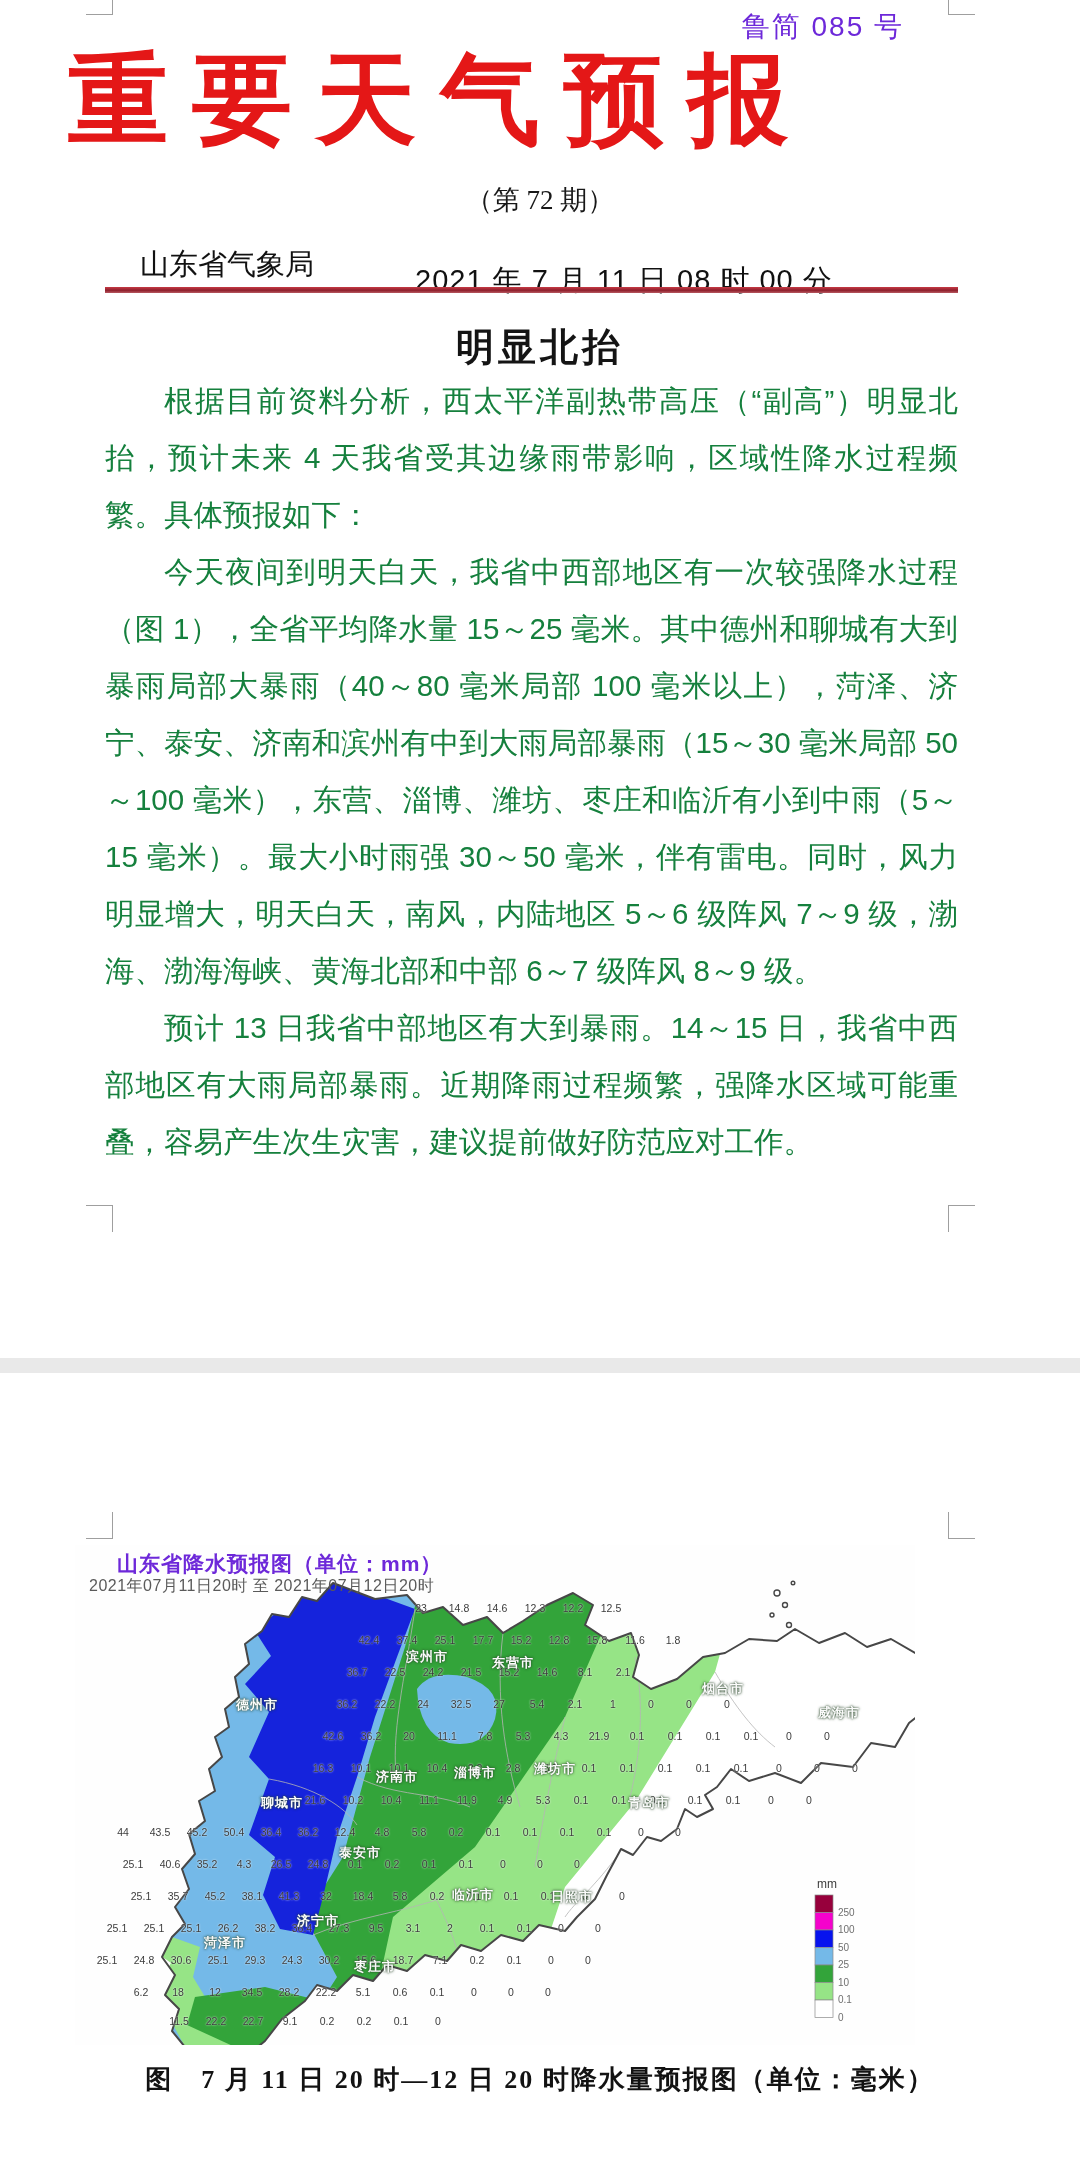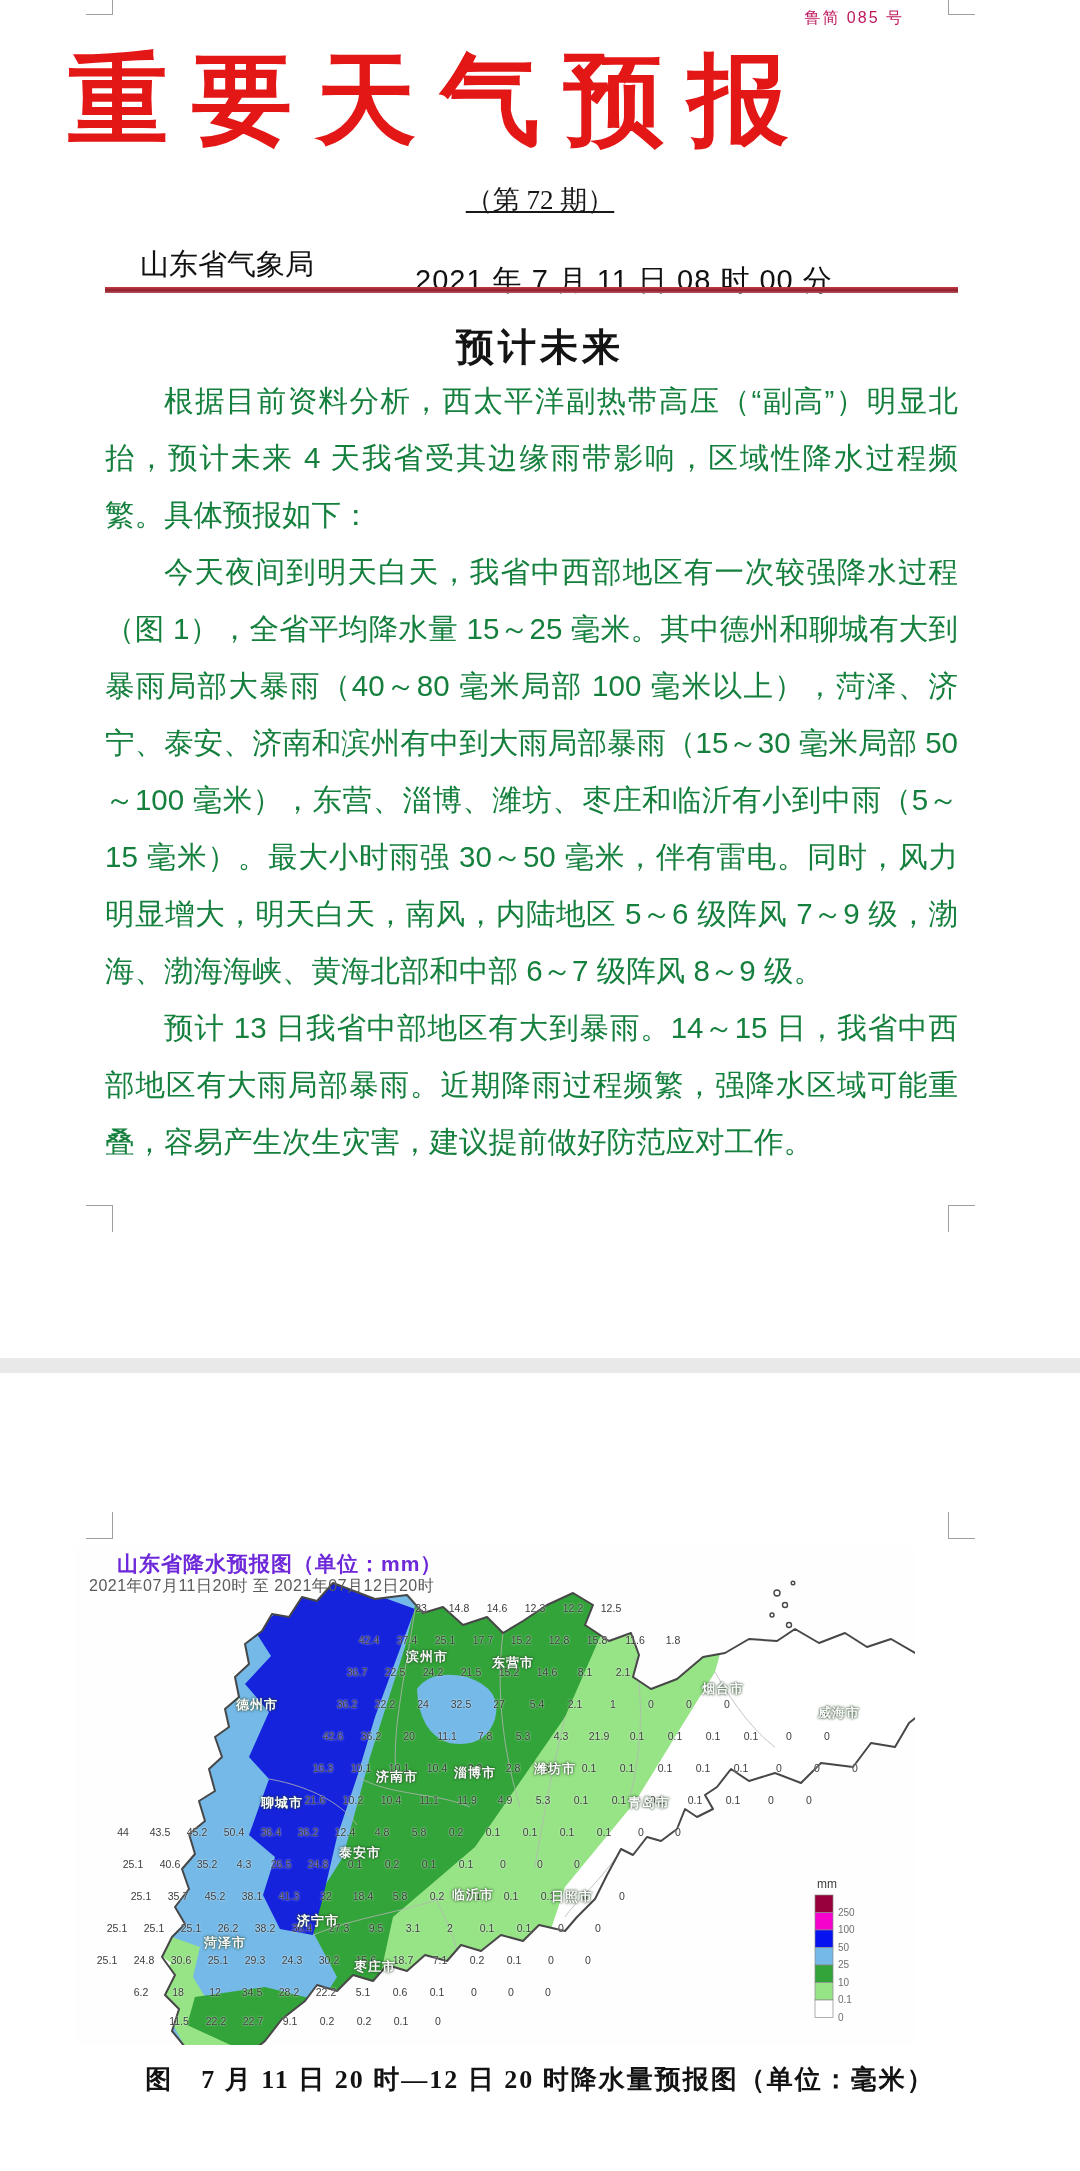--- a/index.html
+++ b/index.html
@@ -2,26 +2,26 @@
 <html><head>
 <meta charset="utf-8">
 <style>
   html,body{margin:0;padding:0;background:#fff;}
   #page{position:relative;width:1080px;height:2171px;background:#ffffff;overflow:hidden;
         font-family:"Liberation Sans","DejaVu Sans",sans-serif;color:#1a1a1a;}
   #page-sep{position:absolute;left:0;width:1080px;height:15px;top:1358px;background:#e9e9e9;}
   
   .mark{position:absolute;background:#9f9f9f;}
   
-  #doc-number{position:absolute;top:8px;right:176px;font-size:16px;letter-spacing:2px;color:#be185d;}
+  #doc-number{position:absolute;top:8px;right:176px;font-size:28px;letter-spacing:2px;color:#6d28d9;}
   #main-title{position:absolute;top:34px;left:0;width:856px;text-align:center;
       font-family:"Liberation Serif","DejaVu Serif",serif;font-weight:700;
       font-size:100px;letter-spacing:24px;color:#e41717;white-space:nowrap;text-indent:24px;}
   #issue-no{position:absolute;top:182px;left:0;width:1080px;text-align:center;
-      font-family:"Liberation Serif","DejaVu Serif",serif;font-size:27px;color:#181818;text-decoration:underline;}
+      font-family:"Liberation Serif","DejaVu Serif",serif;font-size:27px;color:#181818;}
   #agency-row{position:absolute;top:245px;left:105px;width:853px;font-size:29px;color:#111;}
   #agency-row .agency{position:absolute;left:35px;top:0;}
   #agency-row .datetime{position:absolute;left:310px;top:16px;letter-spacing:1px;}
   #red-rule{position:absolute;top:287px;left:105px;width:853px;height:6px;
       background:linear-gradient(#c73a45 0%,#8f1f2c 55%,#b75860 100%);}
   #section-title{position:absolute;top:322px;left:0;width:1080px;text-align:center;
       font-size:38px;font-weight:700;color:#141414;letter-spacing:4px;}
   #body-text{position:absolute;top:372px;left:105px;width:853px;font-size:29.5px;
       line-height:57px;text-align:justify;color:#15803d;}
   #body-text p{margin:0;text-indent:2em;}
@@ -63,21 +63,21 @@
 
   <div id="doc-number">鲁简 085 号</div>
   <div id="main-title">重要天气预报</div>
   <div id="issue-no">（第 72 期）</div>
   <div id="agency-row">
     <span class="agency">山东省气象局</span>
     <span class="datetime">2021 年 7 月 11 日 08 时 00 分</span>
   </div>
   <div id="red-rule"></div>
 
-  <div id="section-title">预计未来</div>
+  <div id="section-title">明显北抬</div>
   <div id="body-text">
     <p>根据目前资料分析，西太平洋副热带高压（“副高”）明显北抬，预计未来 4 天我省受其边缘雨带影响，区域性降水过程频繁。具体预报如下：</p>
     <p>今天夜间到明天白天，我省中西部地区有一次较强降水过程（图 1），全省平均降水量 15～25 毫米。其中德州和聊城有大到暴雨局部大暴雨（40～80 毫米局部 100 毫米以上），菏泽、济宁、泰安、济南和滨州有中到大雨局部暴雨（15～30 毫米局部 50～100 毫米），东营、淄博、潍坊、枣庄和临沂有小到中雨（5～15 毫米）。最大小时雨强 30～50 毫米，伴有雷电。同时，风力明显增大，明天白天，南风，内陆地区 5～6 级阵风 7～9 级，渤海、渤海海峡、黄海北部和中部 6～7 级阵风 8～9 级。</p>
     <p>预计 13 日我省中部地区有大到暴雨。14～15 日，我省中西部地区有大雨局部暴雨。近期降雨过程频繁，强降水区域可能重叠，容易产生次生灾害，建议提前做好防范应对工作。</p>
   </div>
 
   <div id="map-figure">
     <svg id="map-svg" width="840" height="500" viewBox="0 0 840 500">
       <defs>
         <clipPath id="prov-clip">

